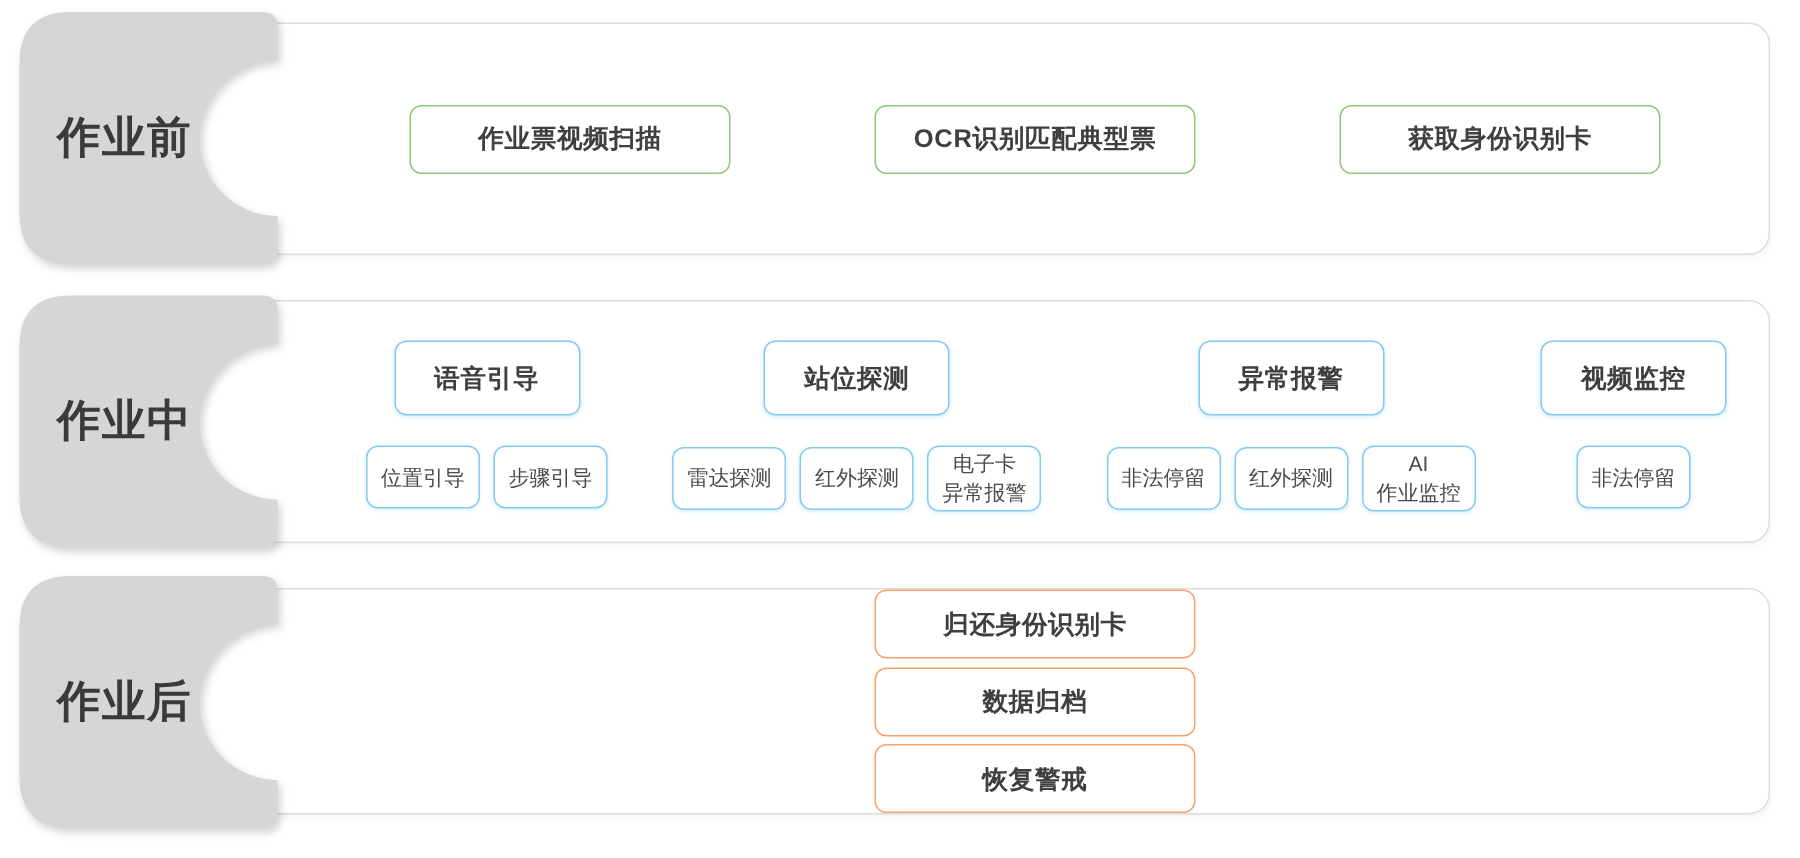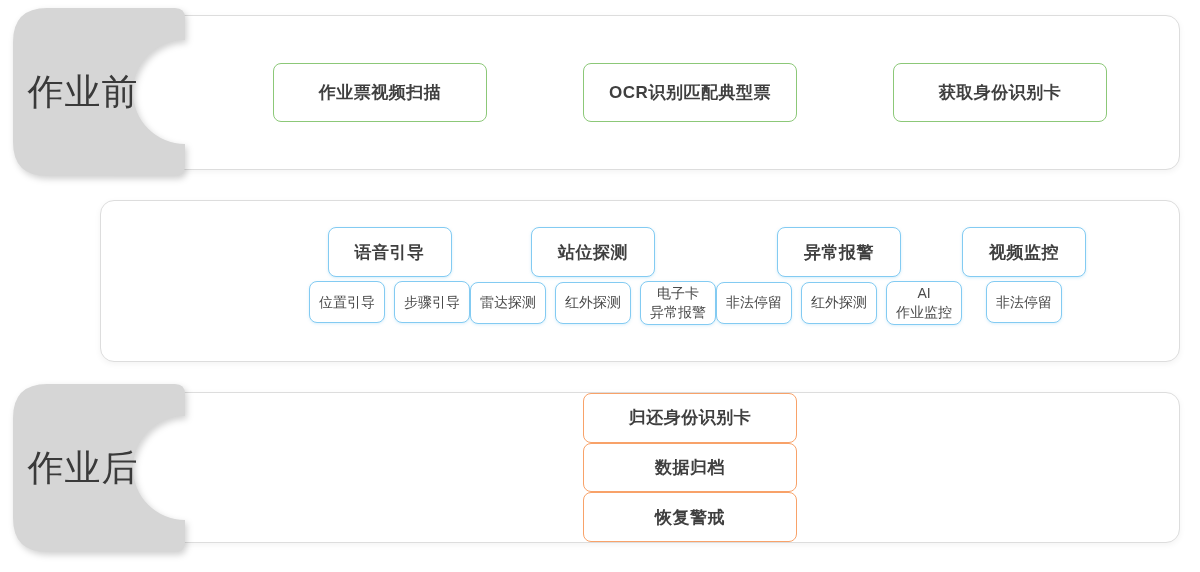--- a/index.html
+++ b/index.html
@@ -8,58 +8,58 @@
     font-family:"Liberation Sans","DejaVu Sans",sans-serif; overflow:hidden;
   }
   
   .panel {
     position:absolute; left:100px; width:1080px; background:#fff;
     border:1px solid var(--panel-border,#ddd); border-radius:14px;
     box-sizing:border-box; display:flex;
     box-shadow:0 2px 6px rgba(0,0,0,0.05);
   }
   .panel-1 { top:15px;  height:155px; align-items:center;    justify-content:space-between; padding:0 72px 0 172px; }
-  .panel-2 { top:200px; height:162px; align-items:flex-start; justify-content:center; padding:26px 28px 0 143px; }
+  .panel-2 { top:200px; height:162px; align-items:flex-start; justify-content:space-between; padding:26px 28px 0 143px; }
   .panel-3 { top:392px; height:151px; align-items:center;    justify-content:space-between; padding:0 72px 0 172px;flex-direction:column; }
 
   
   .tab { position:absolute; left:13px; width:172px; height:168px; z-index:2; }
   .tab-1 { top:8px; } .tab-2 { top:197px; } .tab-3 { top:384px;text-align:right; }
   .tab svg { position:absolute; left:0; top:0; overflow:visible;
              filter:drop-shadow(2px 3px 3px rgba(0,0,0,0.18)); }
   .tab-shape { fill:var(--tab-fill,#d6d6d6); }
   .tab-label {
     position:absolute; left:0; top:0; width:140px; height:100%;
     display:flex; align-items:center; justify-content:center;
-    font-size:36px; font-weight:normal; color:var(--tab-text,#3a3a3a);
+    font-size:29px; font-weight:bold; color:var(--tab-text,#3a3a3a);
     letter-spacing:1px;
   }
 
   
   .node {
-    width:214px; height:59px; background:#fff; box-sizing:border-box;
+    width:214px; height:46px; background:#fff; box-sizing:border-box;
     border:1.5px solid #999; border-radius:8px;
     display:flex; align-items:center; justify-content:center;
     font-size:17px; font-weight:bold; color:var(--node-text,#3f3f3f);
     letter-spacing:0.5px;
   }
   .band-green  .node { border-color:var(--green-accent,#8cc878); }
   .band-orange .node { border-color:var(--orange-accent,#f8a269); }
 
   
   .group { display:flex; flex-direction:column; align-items:center; }
   .group-header {
     width:124px; height:50px; background:#fff; box-sizing:border-box;
     border:1.5px solid var(--blue-accent,#83cbf2); border-radius:8px;
     display:flex; align-items:center; justify-content:center;
     font-size:17px; font-weight:bold; color:var(--node-text,#3f3f3f);
     letter-spacing:0.5px;
     box-shadow:0 1px 3px rgba(131,203,242,0.35);
   }
-  .sub-row { display:flex; gap:9px; margin-top:4px; align-items:center; }
+  .sub-row { display:flex; gap:9px; margin-top:20px; align-items:center; }
   .subnode {
     min-height:42px; padding:2px 9px; background:#fff; box-sizing:border-box;
     border:1.5px solid var(--blue-accent,#83cbf2); border-radius:8px;
     display:flex; align-items:center; justify-content:center;
     font-size:14px; color:var(--subnode-text,#4a4a4a);
     text-align:center; white-space:pre-line; line-height:1.35;
     box-shadow:0 1px 3px rgba(131,203,242,0.3);
   }
 </style>
 </head>
@@ -110,20 +110,26 @@
     </div>
 
     <div class="group">
       <div class="group-header">视频监控</div>
       <div class="sub-row">
         <div class="subnode">非法停留</div>
       </div>
     </div>
 
   </div>
+  <div class="tab tab-2">
+    <svg width="172" height="168" viewBox="0 0 172 168">
+      <path class="tab-shape" d="M 34 0 H 162 Q 172 0 172 10 V 32 A 52 52 0 0 0 172 136 V 158 Q 172 168 162 168 H 34 Q 0 168 0 134 V 34 Q 0 0 34 0 Z"></path>
+    </svg>
+    <span class="tab-label">作业中</span>
+  </div>
 
   <div class="panel panel-3 band-orange">
     <div class="node">归还身份识别卡</div>
     <div class="node">数据归档</div>
     <div class="node">恢复警戒</div>
   </div>
   <div class="tab tab-3">
     <svg width="172" height="168" viewBox="0 0 172 168">
       <path class="tab-shape" d="M 34 0 H 162 Q 172 0 172 10 V 32 A 52 52 0 0 0 172 136 V 158 Q 172 168 162 168 H 34 Q 0 168 0 134 V 34 Q 0 0 34 0 Z"></path>
     </svg>

